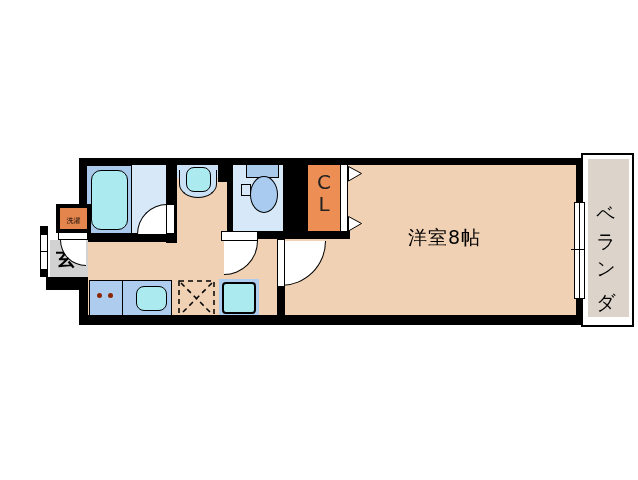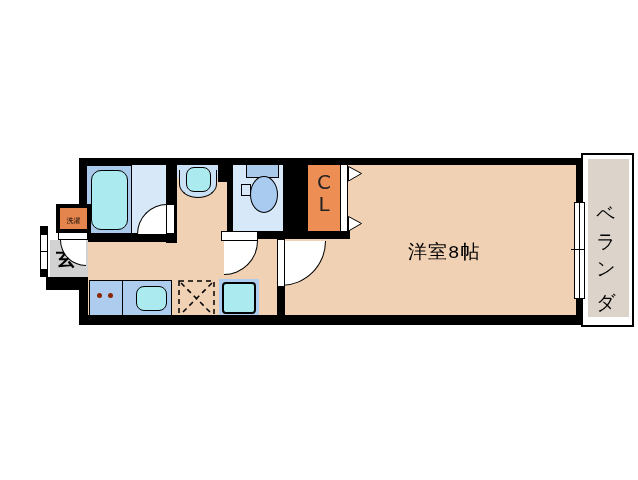--- a/index.html
+++ b/index.html
@@ -108,15 +108,15 @@
   <div class="abs swing br" style="left:281px;top:241px;width:45px;height:45px;"></div>
   <div class="abs leaf" style="left:277px;top:239px;width:8px;height:48px;"></div>
 
   <div class="abs swing bl" style="left:60px;top:240px;width:26px;height:26px;"></div>
   <div class="abs leaf" style="left:58px;top:232px;width:30px;height:8px;"></div>
 
   <div class="abs" style="left:574px;top:202px;width:11px;height:97px;background:#fff;border:1px solid #000;"></div>
   <div class="abs" style="left:579px;top:202px;width:1px;height:97px;background:#000;"></div>
   <div class="abs" style="left:571px;top:249px;width:14px;height:1px;background:#000;"></div>
 
-  <div class="label" style="left:408px;top:244px;font-size:19px;letter-spacing:1px;font-family:Liberation Mono, monospace;">洋室8帖</div>
+  <div class="label" style="left:408px;top:228px;font-size:19px;letter-spacing:1px;">洋室8帖</div>
 
 </div>
 
 </body></html>

